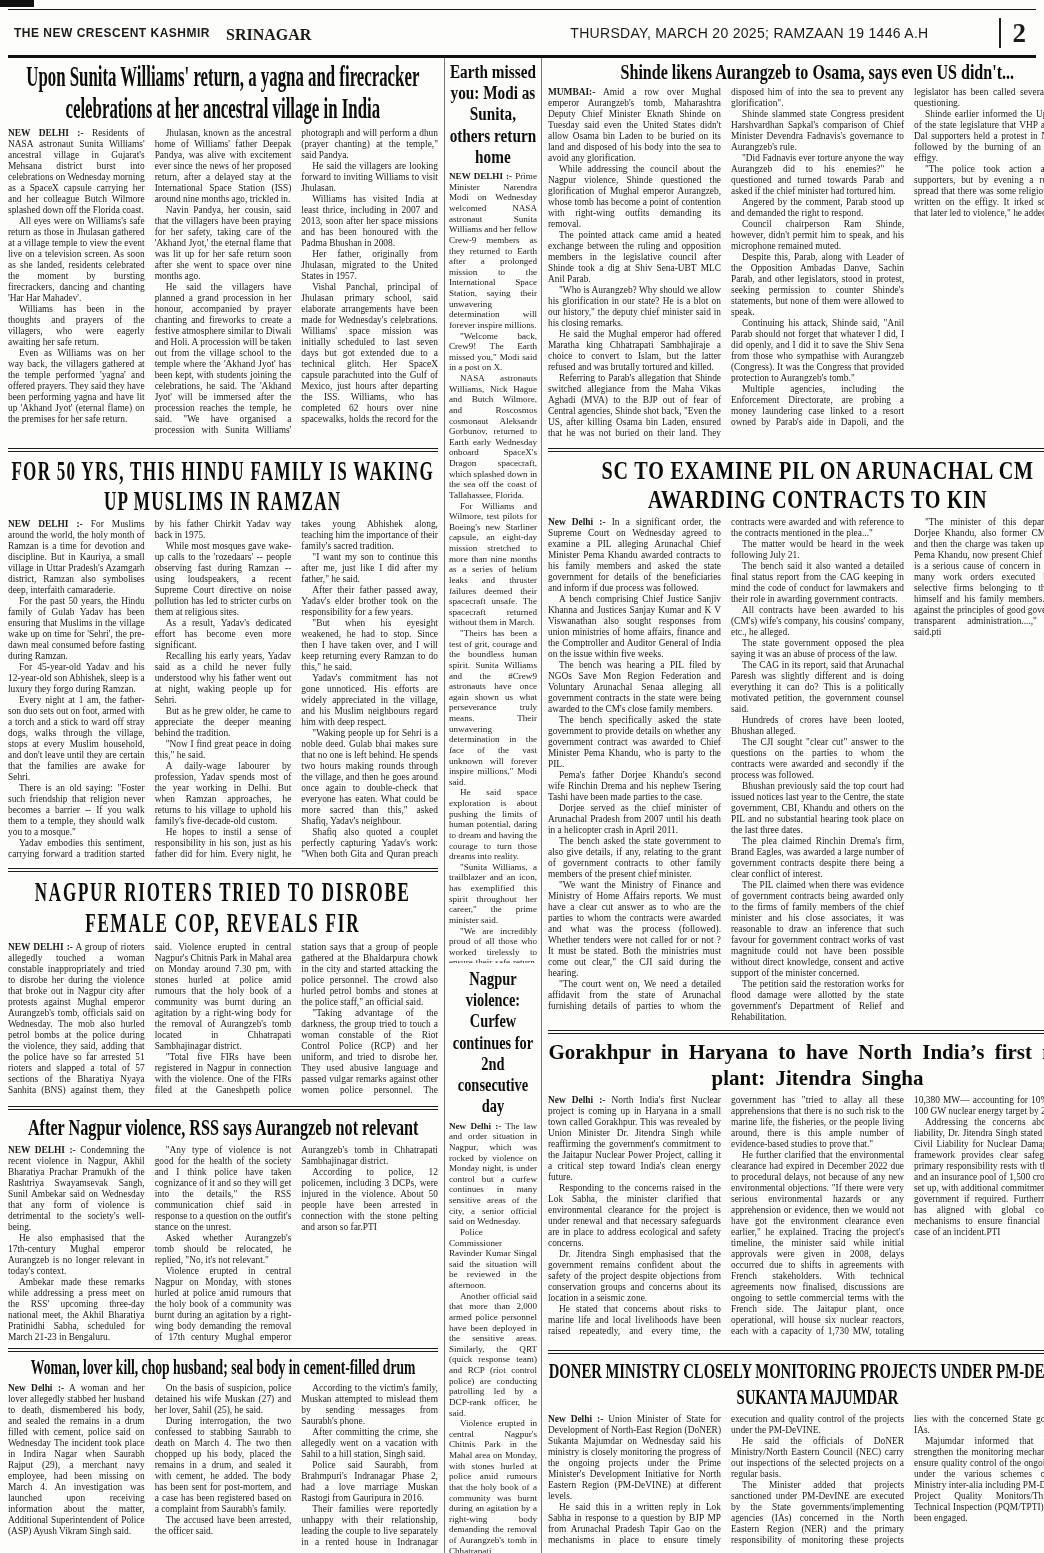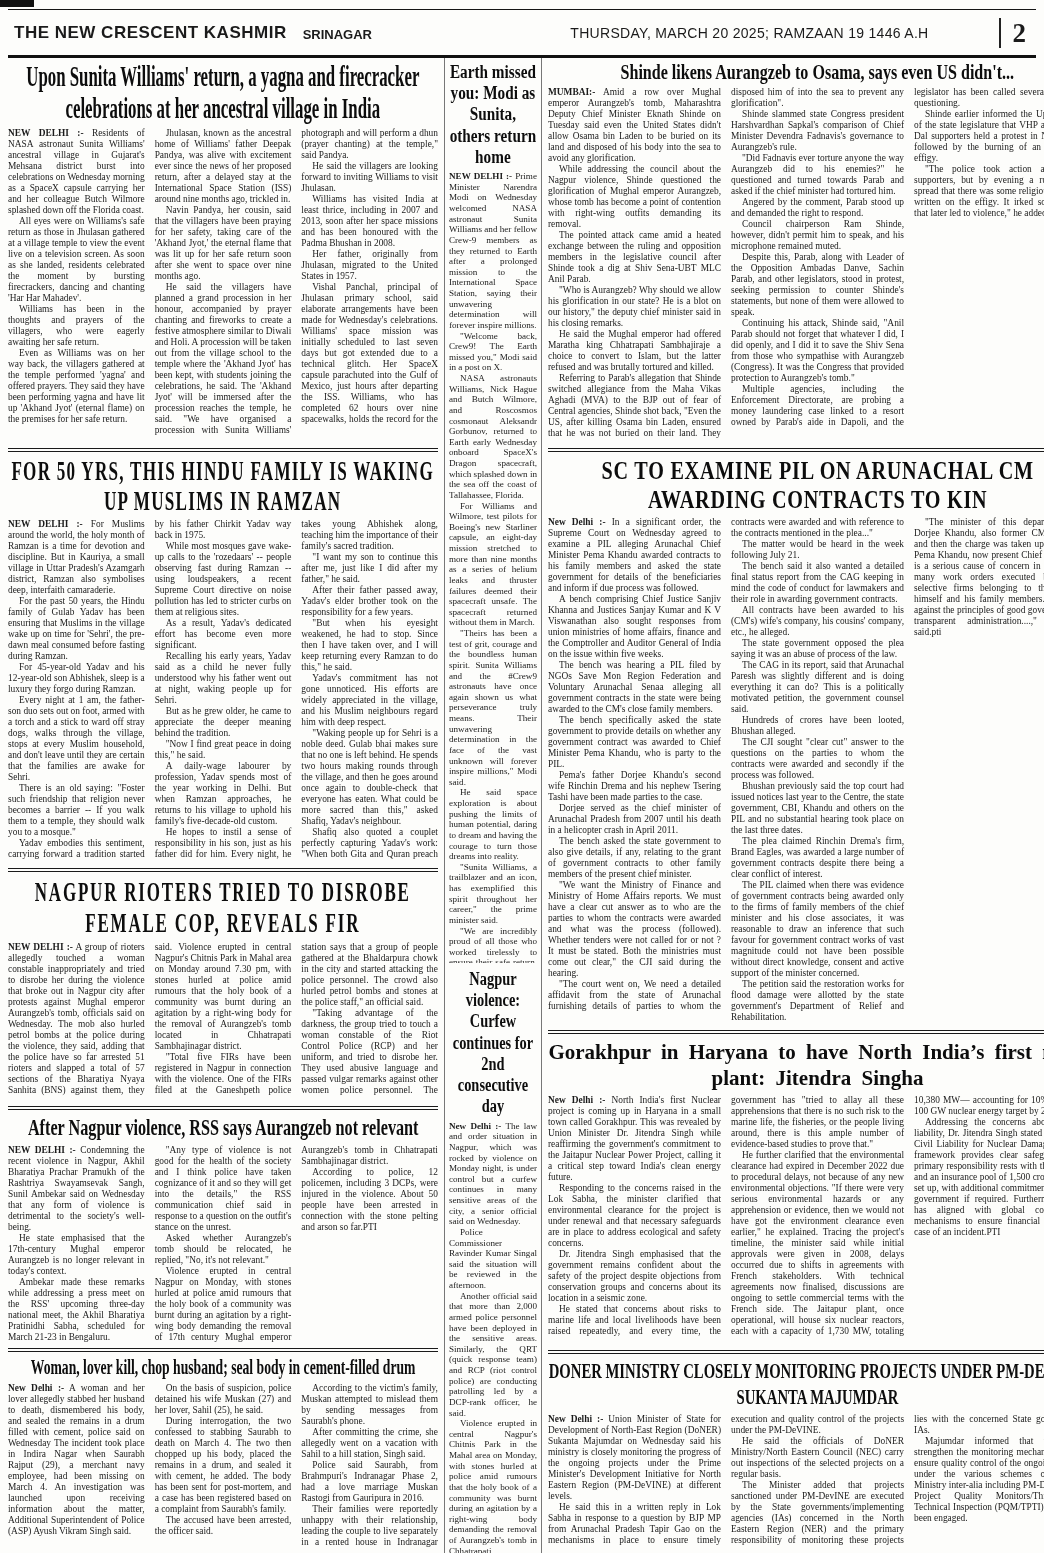--- a/index.html
+++ b/index.html
@@ -9,22 +9,22 @@
     position:relative; box-sizing:border-box; padding:3px 8px 0 8px; overflow:hidden;
   }
   .print-artifact { position:absolute; left:0; top:0; width:34px; height:7px; background:#111; }
 
   
   .masthead {
     border-top:1.5px solid #151515; border-bottom:3px solid #111;
     display:flex; align-items:center; padding:8px 6px 7px 6px; margin-top:6px;
     font-family:"Liberation Sans", sans-serif;
   }
-  .mast-title { font-weight:bold; font-size:17px; letter-spacing:.5px; white-space:nowrap; }
-  .mast-city  { font-weight:bold; font-size:13px; margin-left:16px; margin-top:3px; white-space:nowrap; }
+  .mast-title { font-weight:bold; font-size:12px; letter-spacing:.5px; white-space:nowrap; }
+  .mast-city  { font-weight:bold; font-size:16px; margin-left:16px; margin-top:3px; white-space:nowrap;font-family:Liberation Serif, serif; }
   .mast-date  { font-weight:normal; font-size:14px; margin-left:auto; margin-right:70px; letter-spacing:.3px; white-space:nowrap; }
   .mast-pageno{ font-family:"Liberation Serif", serif; font-weight:bold; font-size:27px;
                 border-left:2px solid #222; padding:0 4px 0 12px; line-height:30px; }
 
   
   .content { display:flex; align-items:stretch; }
   .sec-left  { width:436px; padding-right:6px; box-sizing:border-box; }
   .sec-mid   { width:146px; border-left:1px solid #777; border-right:1px solid #777;
                padding:0 4px; box-sizing:border-box; }
   .sec-right { flex:1; padding-left:6px; box-sizing:border-box; }
@@ -131,21 +131,21 @@
             <p><b>NEW DELHI :-</b> A group of rioters allegedly touched a woman constable inappropriately and tried to disrobe her during the violence that broke out in Nagpur city after protests against Mughal emperor Aurangzeb's tomb, officials said on Wednesday.  The mob also hurled petrol bombs at the police during the violence, they said, adding that the police have so far arrested 51 rioters and slapped a total of 57 sections of the Bharatiya Nyaya Sanhita (BNS) against them, they said.  Violence erupted in central Nagpur's Chitnis Park in Mahal area on Monday around 7.30 pm, with stones hurled at police amid rumours that the holy book of a community was burnt during an agitation by a right-wing body for the removal of Aurangzeb's tomb located in Chhatrapati Sambhajinagar district.</p>
             <p>"Total five FIRs have been registered in Nagpur in connection with the violence. One of the FIRs filed at the Ganeshpeth police station says that a group of people gathered at the Bhaldarpura chowk in the city and started attacking the police personnel. The crowd also hurled petrol bombs and stones at the police staff," an official said.</p>
             <p>"Taking advantage of the darkness, the group tried to touch a woman constable of the Riot Control Police (RCP) and her uniform, and tried to disrobe her. They used abusive language and passed vulgar remarks against other women police personnel. The rioters also made objectionable gestures towards them and attacked them," he said.</p>
           </div>
       </article>
 
       <article class="art a-rss">
         <h1 class="hl hl-rss">After Nagpur violence, RSS says Aurangzeb not relevant</h1>
         <div class="body cols-3">
             <p><b>NEW DELHI :-</b> Condemning the recent violence in Nagpur, Akhil Bharatiya Prachar Pramukh of the Rashtriya Swayamsevak Sangh, Sunil Ambekar said on Wednesday that any form of violence is detrimental to the society's well-being.</p>
-            <p>He state emphasised that the 17th-century Mughal emperor Aurangzeb is no longer relevant in today's context.</p>
+            <p>He also emphasised that the 17th-century Mughal emperor Aurangzeb is no longer relevant in today's context.</p>
             <p>Ambekar made these remarks while addressing a press meet on the RSS' upcoming three-day national meet, the Akhil Bharatiya Pratinidhi Sabha, scheduled for March 21-23 in Bengaluru.</p>
             <p>"Any type of violence is not good for the health of the society and I think police have taken cognizance of it and so they will get into the details," the RSS communication chief said in response to a question on the outfit's stance on the unrest.</p>
             <p>Asked whether Aurangzeb's tomb should be relocated, he replied, "No, it's not relevant."</p>
             <p>Violence erupted in central Nagpur on Monday, with stones hurled at police amid rumours that the holy book of a community was burnt during an agitation by a right-wing body demanding the removal of 17th century Mughal emperor Aurangzeb's tomb in Chhatrapati Sambhajinagar district.</p>
             <p>According to police, 12 policemen, including 3 DCPs, were injured in the violence. About 50 people have been arrested in connection with the stone pelting and arson so far.PTI</p>
           </div>
       </article>
 
       <article class="art a-wl">
         <h1 class="hl hl-wl">Woman, lover kill, chop husband; seal body in cement-filled drum</h1>

